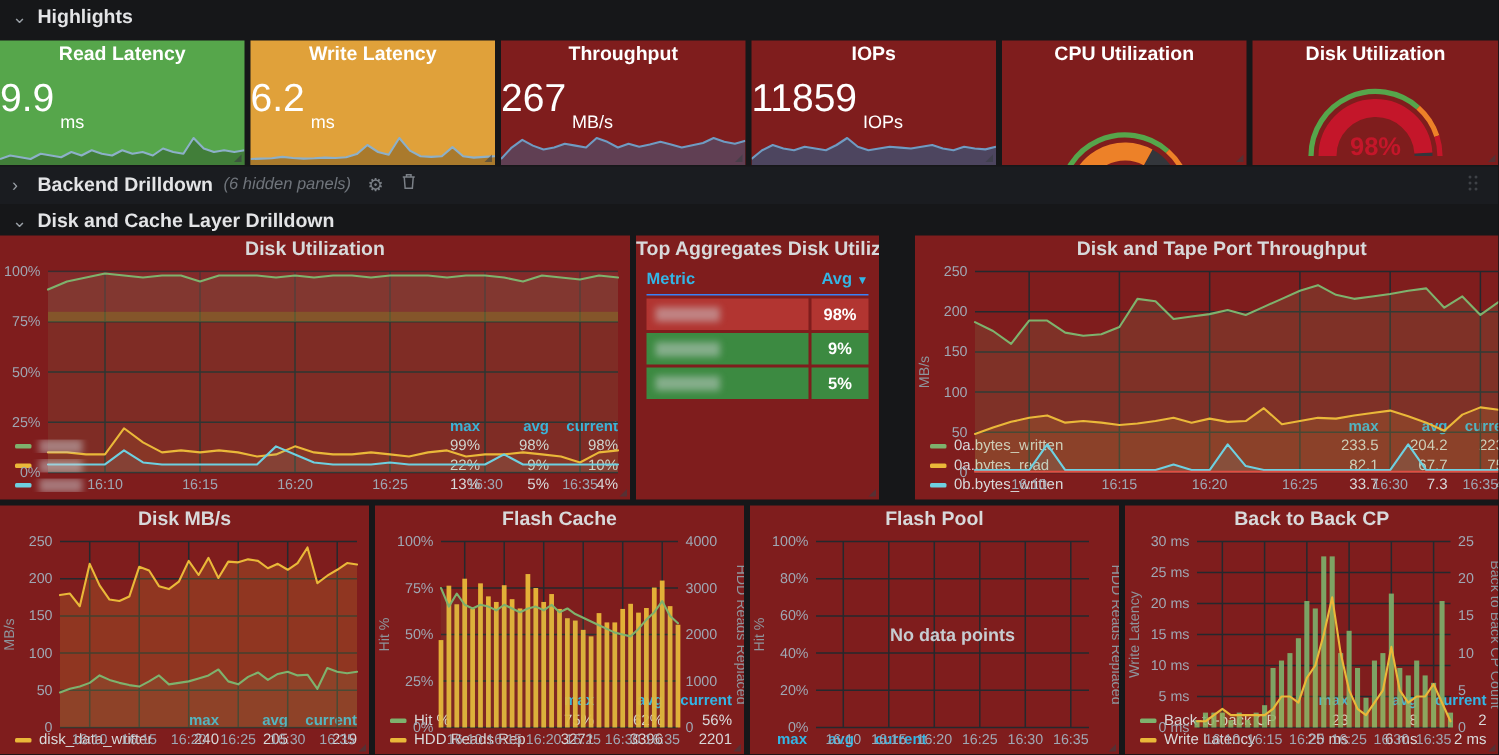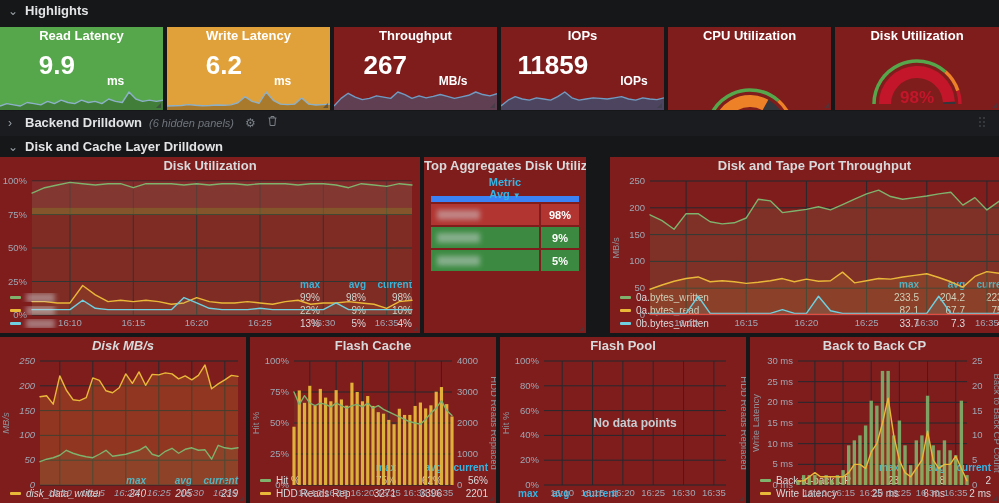--- a/index.html
+++ b/index.html
@@ -13,39 +13,39 @@
   .strip{position:absolute;left:0;right:0;background:#1a1c20;}
   .dots{position:absolute;display:grid;grid-template-columns:4px 4px;grid-auto-rows:4px;width:10px;}
   .dot{width:2px;height:2px;border-radius:50%;background:#3e4146;}
   .panel{position:absolute;background:#7f1d1d;box-sizing:border-box;display:flex;
          flex-direction:column;overflow:hidden;}
   .rsz{position:absolute;right:2px;bottom:2px;width:0;height:0;
        border-left:5px solid transparent;border-bottom:5px solid #3a3d42;opacity:.6;}
   .ptitle,.stitle{flex:0 0 auto;height:17px;line-height:17px;text-align:center;font-size:13px;
           font-weight:bold;color:#d8d9da;cursor:pointer;white-space:nowrap;overflow:hidden;}
   .stat .stitle{color:#ffffff;}
-  .sval{flex:1 1 auto;display:flex;align-items:center;justify-content:center;font-weight:bold;color:#fff;gap:28px;}
+  .sval{flex:1 1 auto;display:flex;align-items:center;font-weight:normal;color:#fff;}
   .snum{font-size:26px;line-height:1;}
   .sunit{font-size:12px;margin-left:4px;position:relative;top:16px;}
   .spark{flex:0 0 auto;display:block;width:100%;height:24px;}
   .gwrap{flex:1 1 auto;display:flex;align-items:flex-end;justify-content:center;padding-bottom:2px;}
   .plot{flex:1 1 auto;position:relative;min-height:0;}
   .plot svg{display:block;}
   .legend{flex:0 0 auto;font-size:10px;padding:0 8px 3px 10px;}
   .lrow{display:flex;align-items:center;height:13px;}
   .lname{flex:1 1 auto;display:flex;align-items:center;gap:5px;white-space:nowrap;overflow:hidden;color:#d8d9da;}
   .dash{width:11px;height:3px;border-radius:1px;flex:0 0 auto;}
   .lval{width:46px;text-align:right;color:#d8d9da;flex:0 0 auto;}
   .lhdr .lval{color:#33b5e5;font-weight:bold;}
   .lhdr.left{justify-content:flex-start;gap:14px;padding-left:8px;}
   .lhl{color:#33b5e5;font-weight:bold;}
   .blur{filter:blur(2.6px);opacity:.5;color:#cfd2d6;font-size:8px;letter-spacing:-1px;}
   .tbl{flex:1 1 auto;padding:2px 7px 0 7px;font-size:11px;display:flex;flex-direction:column;}
   .thead{display:flex;align-items:center;height:20px;color:#33b5e5;font-weight:bold;
-         border-bottom:6px solid #3b82f6;flex-direction:column;}
+         border-bottom:1px solid #3b82f6;}
   .thname{flex:1 1 auto;}
   .thval{flex:0 0 auto;}
   .caret{font-size:8px;margin-left:3px;}
   .trow{display:flex;height:21px;margin-top:2px;cursor:pointer;}
   .tname{flex:1 1 auto;display:flex;align-items:center;padding-left:6px;color:#fff;overflow:hidden;}
   .tval{flex:0 0 38px;margin-left:2px;display:flex;align-items:center;justify-content:center;
         color:#fff;font-weight:bold;}
 </style>
 </head>
 <body>
@@ -332,21 +332,21 @@
             <span>0b.bytes_written</span>
           </span>
           <span class="lval">33.7</span>
           <span class="lval">7.3</span>
           <span class="lval">4.6</span>
         </div>
       </div>
     <div class="rsz"></div>
   </div>
 
-  <div class="panel" style="left:0;top:337px;width:246px;height:166px;font-style:italic;">
+  <div class="panel" style="left:0;top:337px;width:246px;height:166px;">
     <div class="ptitle">Disk MB/s</div>
     <div class="plot">
         <svg width="246" height="146">
           <line x1="40" y1="131" x2="238" y2="131" stroke="#25282d" stroke-width="1"></line>
           <line x1="40" y1="106.2" x2="238" y2="106.2" stroke="#25282d" stroke-width="1"></line>
           <line x1="40" y1="81.39999999999999" x2="238" y2="81.39999999999999" stroke="#25282d" stroke-width="1"></line>
           <line x1="40" y1="56.6" x2="238" y2="56.6" stroke="#25282d" stroke-width="1"></line>
           <line x1="40" y1="31.799999999999994" x2="238" y2="31.799999999999994" stroke="#25282d" stroke-width="1"></line>
           <line x1="40" y1="7" x2="238" y2="7" stroke="#25282d" stroke-width="1"></line>
           <line x1="59.8" y1="7" x2="59.8" y2="131" stroke="#25282d" stroke-width="1"></line>

